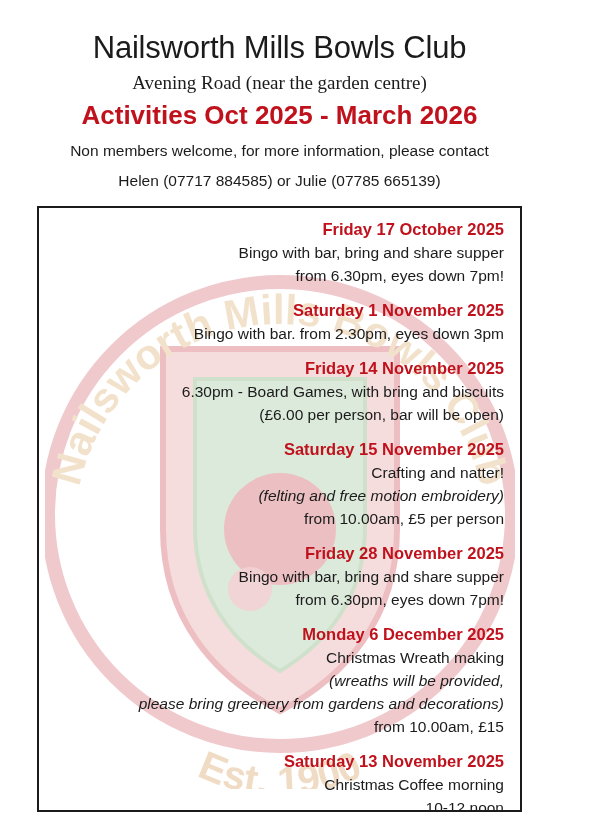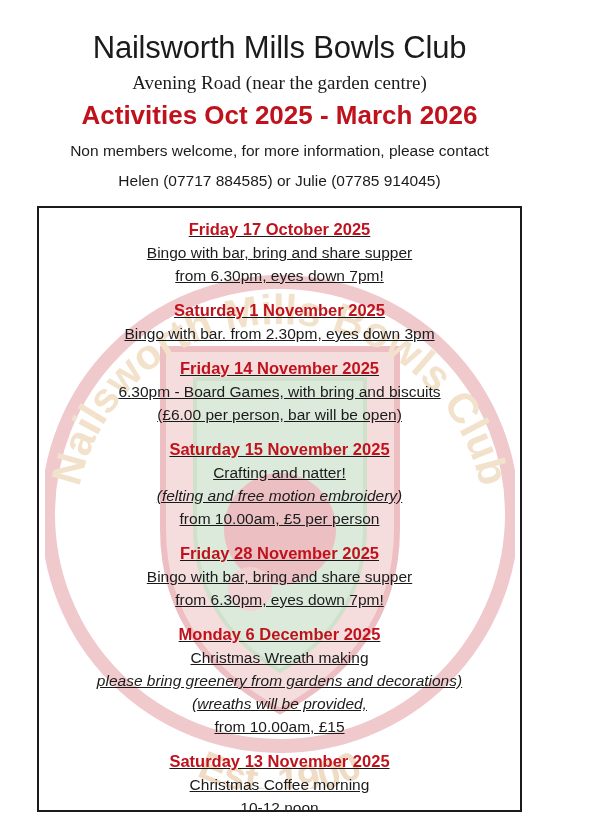--- a/index.html
+++ b/index.html
@@ -81,22 +81,21 @@
   .watermark svg {
     display: block;
     width: 100%;
     height: 100%;
   }
 
   .events {
     position: relative;
     z-index: 2;
     padding: 9px 16px 0 16px;
-    text-align: center;
-    text-decoration: underline;
+    text-align: right;
   }
   .event {
     margin-bottom: 11px;
   }
   .event:last-child {
     margin-bottom: 0;
   }
   .event-date {
     font-size: 16.5px;
     line-height: 24px;
@@ -115,21 +114,21 @@
 </head>
 <body>
 
 <div class="poster">
 
   <div class="header">
     <div class="club-title">Nailsworth Mills Bowls Club</div>
     <div class="club-subtitle">Avening Road (near the garden centre)</div>
     <div class="activities-line">Activities Oct 2025 - March 2026</div>
     <div class="notice">Non members welcome, for more information, please contact</div>
-    <div class="notice">Helen (07717 884585) or Julie (07785 914045)</div>
+    <div class="notice">Helen (07717 884585) or Julie (07785 665139)</div>
   </div>
 
   <div class="panel">
 
     <div class="watermark">
       <svg viewBox="0 0 470 560" xmlns="http://www.w3.org/2000/svg">
 
         <circle cx="235" cy="285" r="232" fill="none" stroke="#f0c9cc" stroke-width="14"></circle>
 
         <path d="M118 120 H352 V300 C352 390 300 448 235 482 C170 448 118 390 118 300 Z" fill="#f6dddd" stroke="#eebfc2" stroke-width="6"></path>
@@ -180,22 +179,22 @@
 
       <div class="event">
         <div class="event-date">Friday 28 November 2025</div>
         <div class="event-line">Bingo with bar, bring and share supper</div>
         <div class="event-line">from 6.30pm, eyes down 7pm!</div>
       </div>
 
       <div class="event">
         <div class="event-date">Monday 6 December 2025</div>
         <div class="event-line">Christmas Wreath making</div>
+        <div class="event-line italic">(wreaths will be provided,</div>
         <div class="event-line italic">please bring greenery from gardens and decorations)</div>
-        <div class="event-line italic">(wreaths will be provided,</div>
         <div class="event-line">from 10.00am, £15</div>
       </div>
 
       <div class="event">
         <div class="event-date">Saturday 13 November 2025</div>
         <div class="event-line">Christmas Coffee morning</div>
         <div class="event-line">10-12 noon</div>
       </div>
 
     </div>

